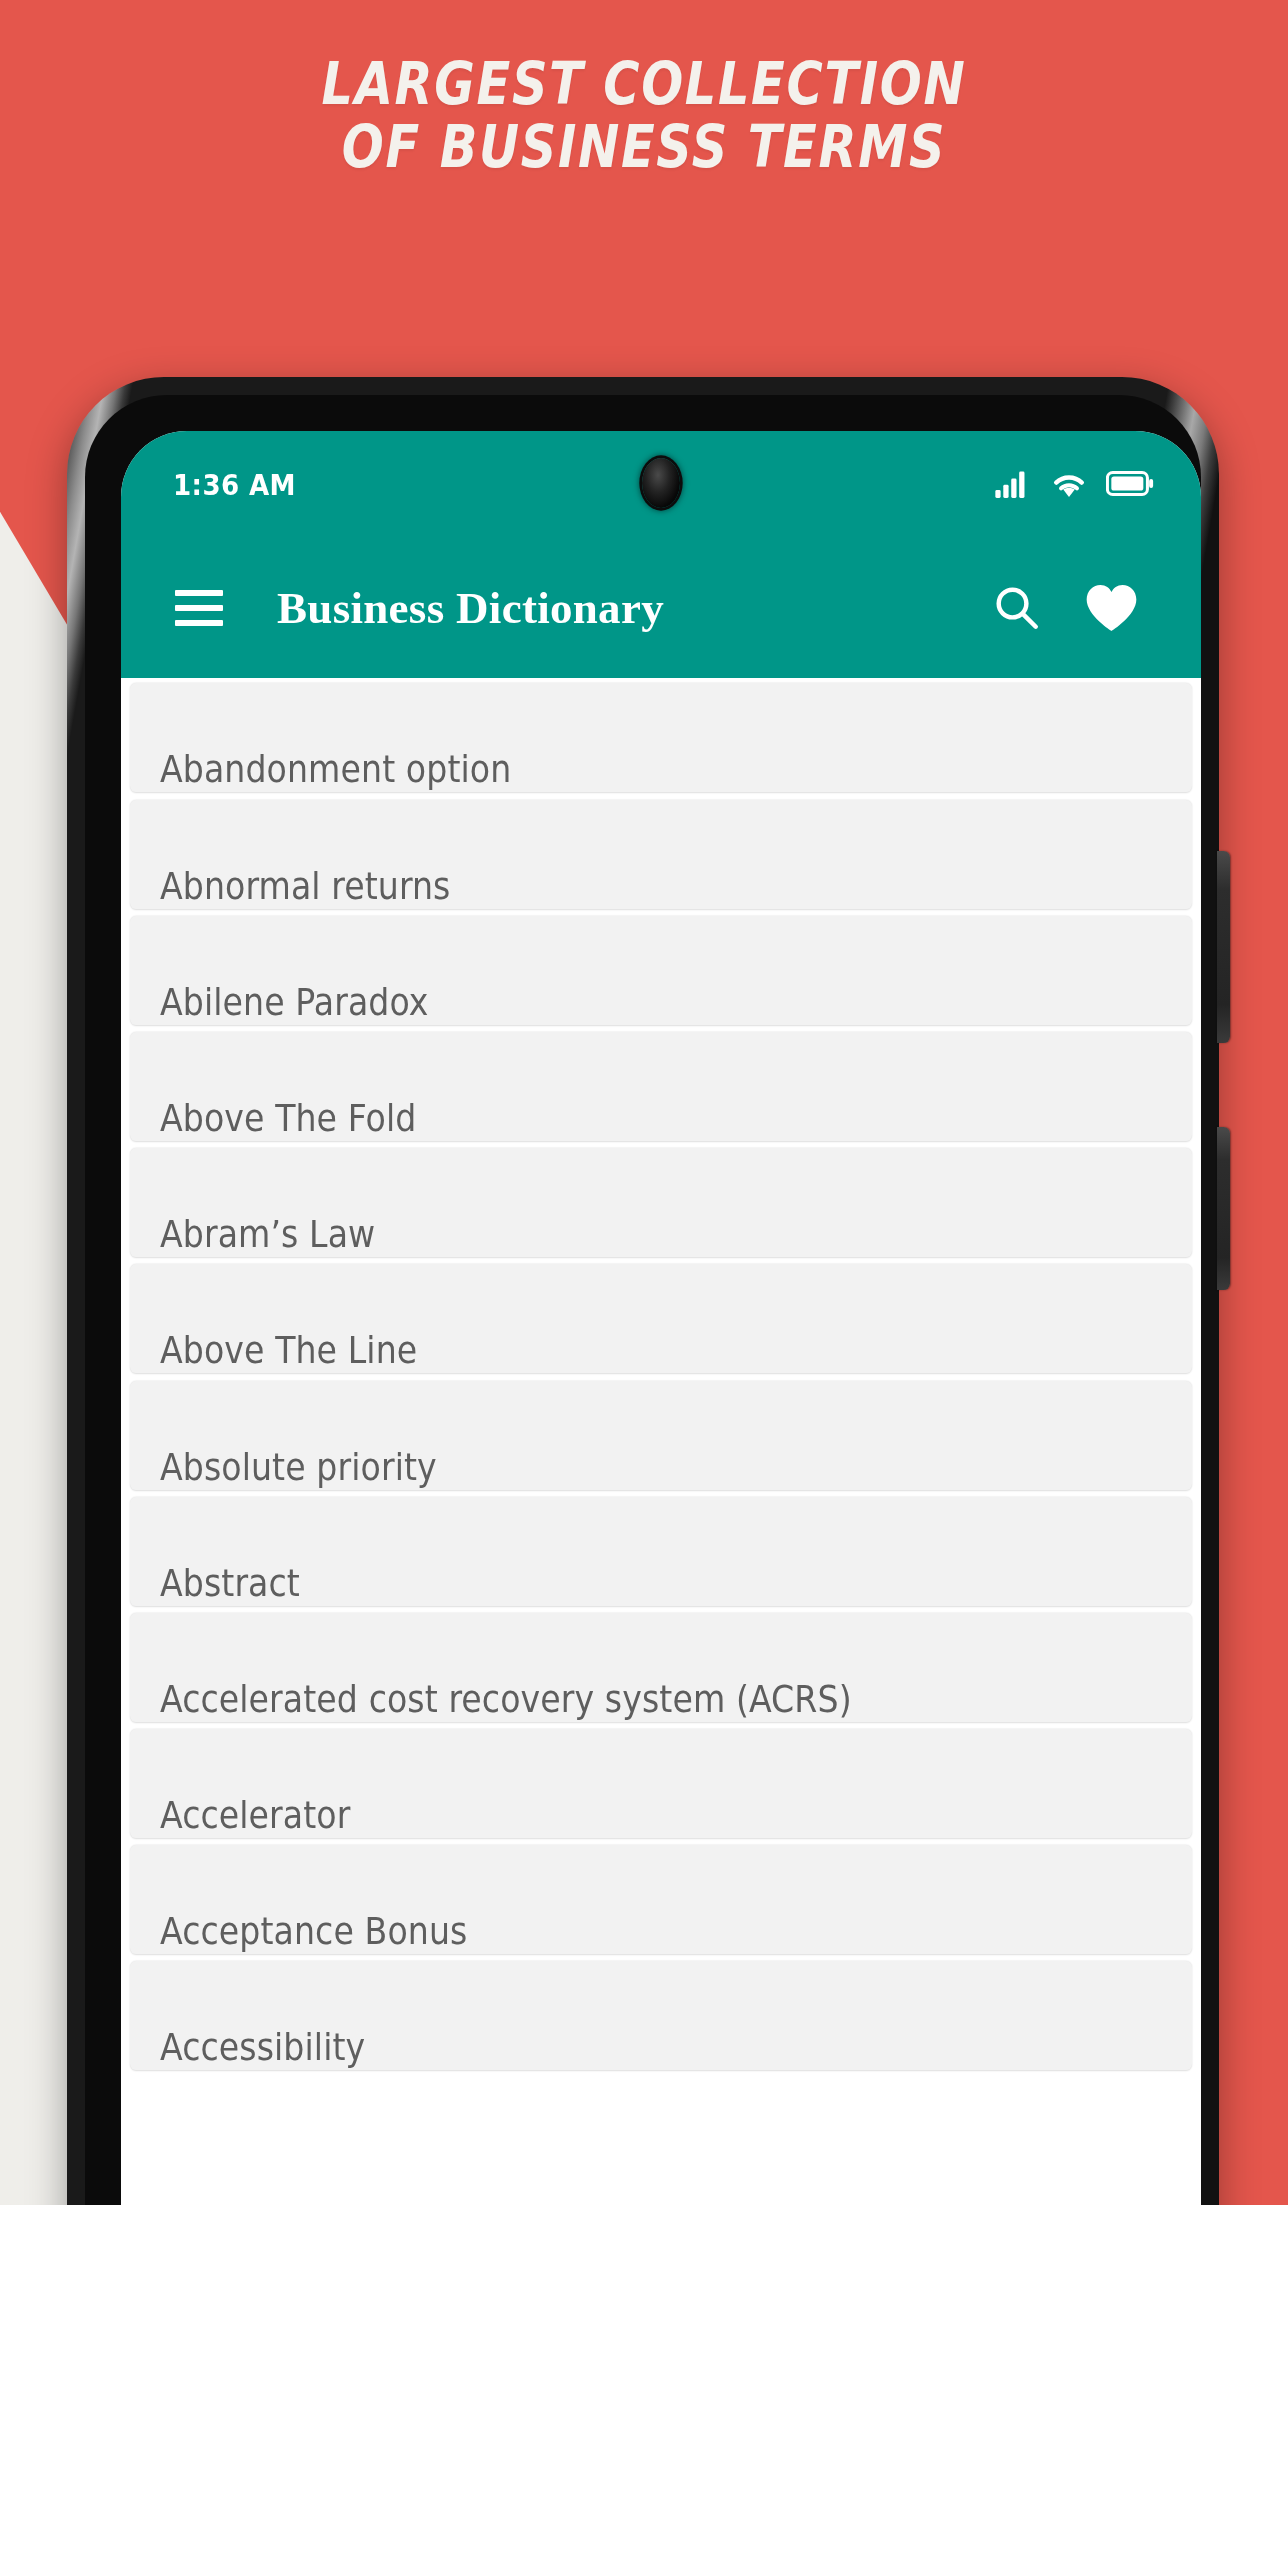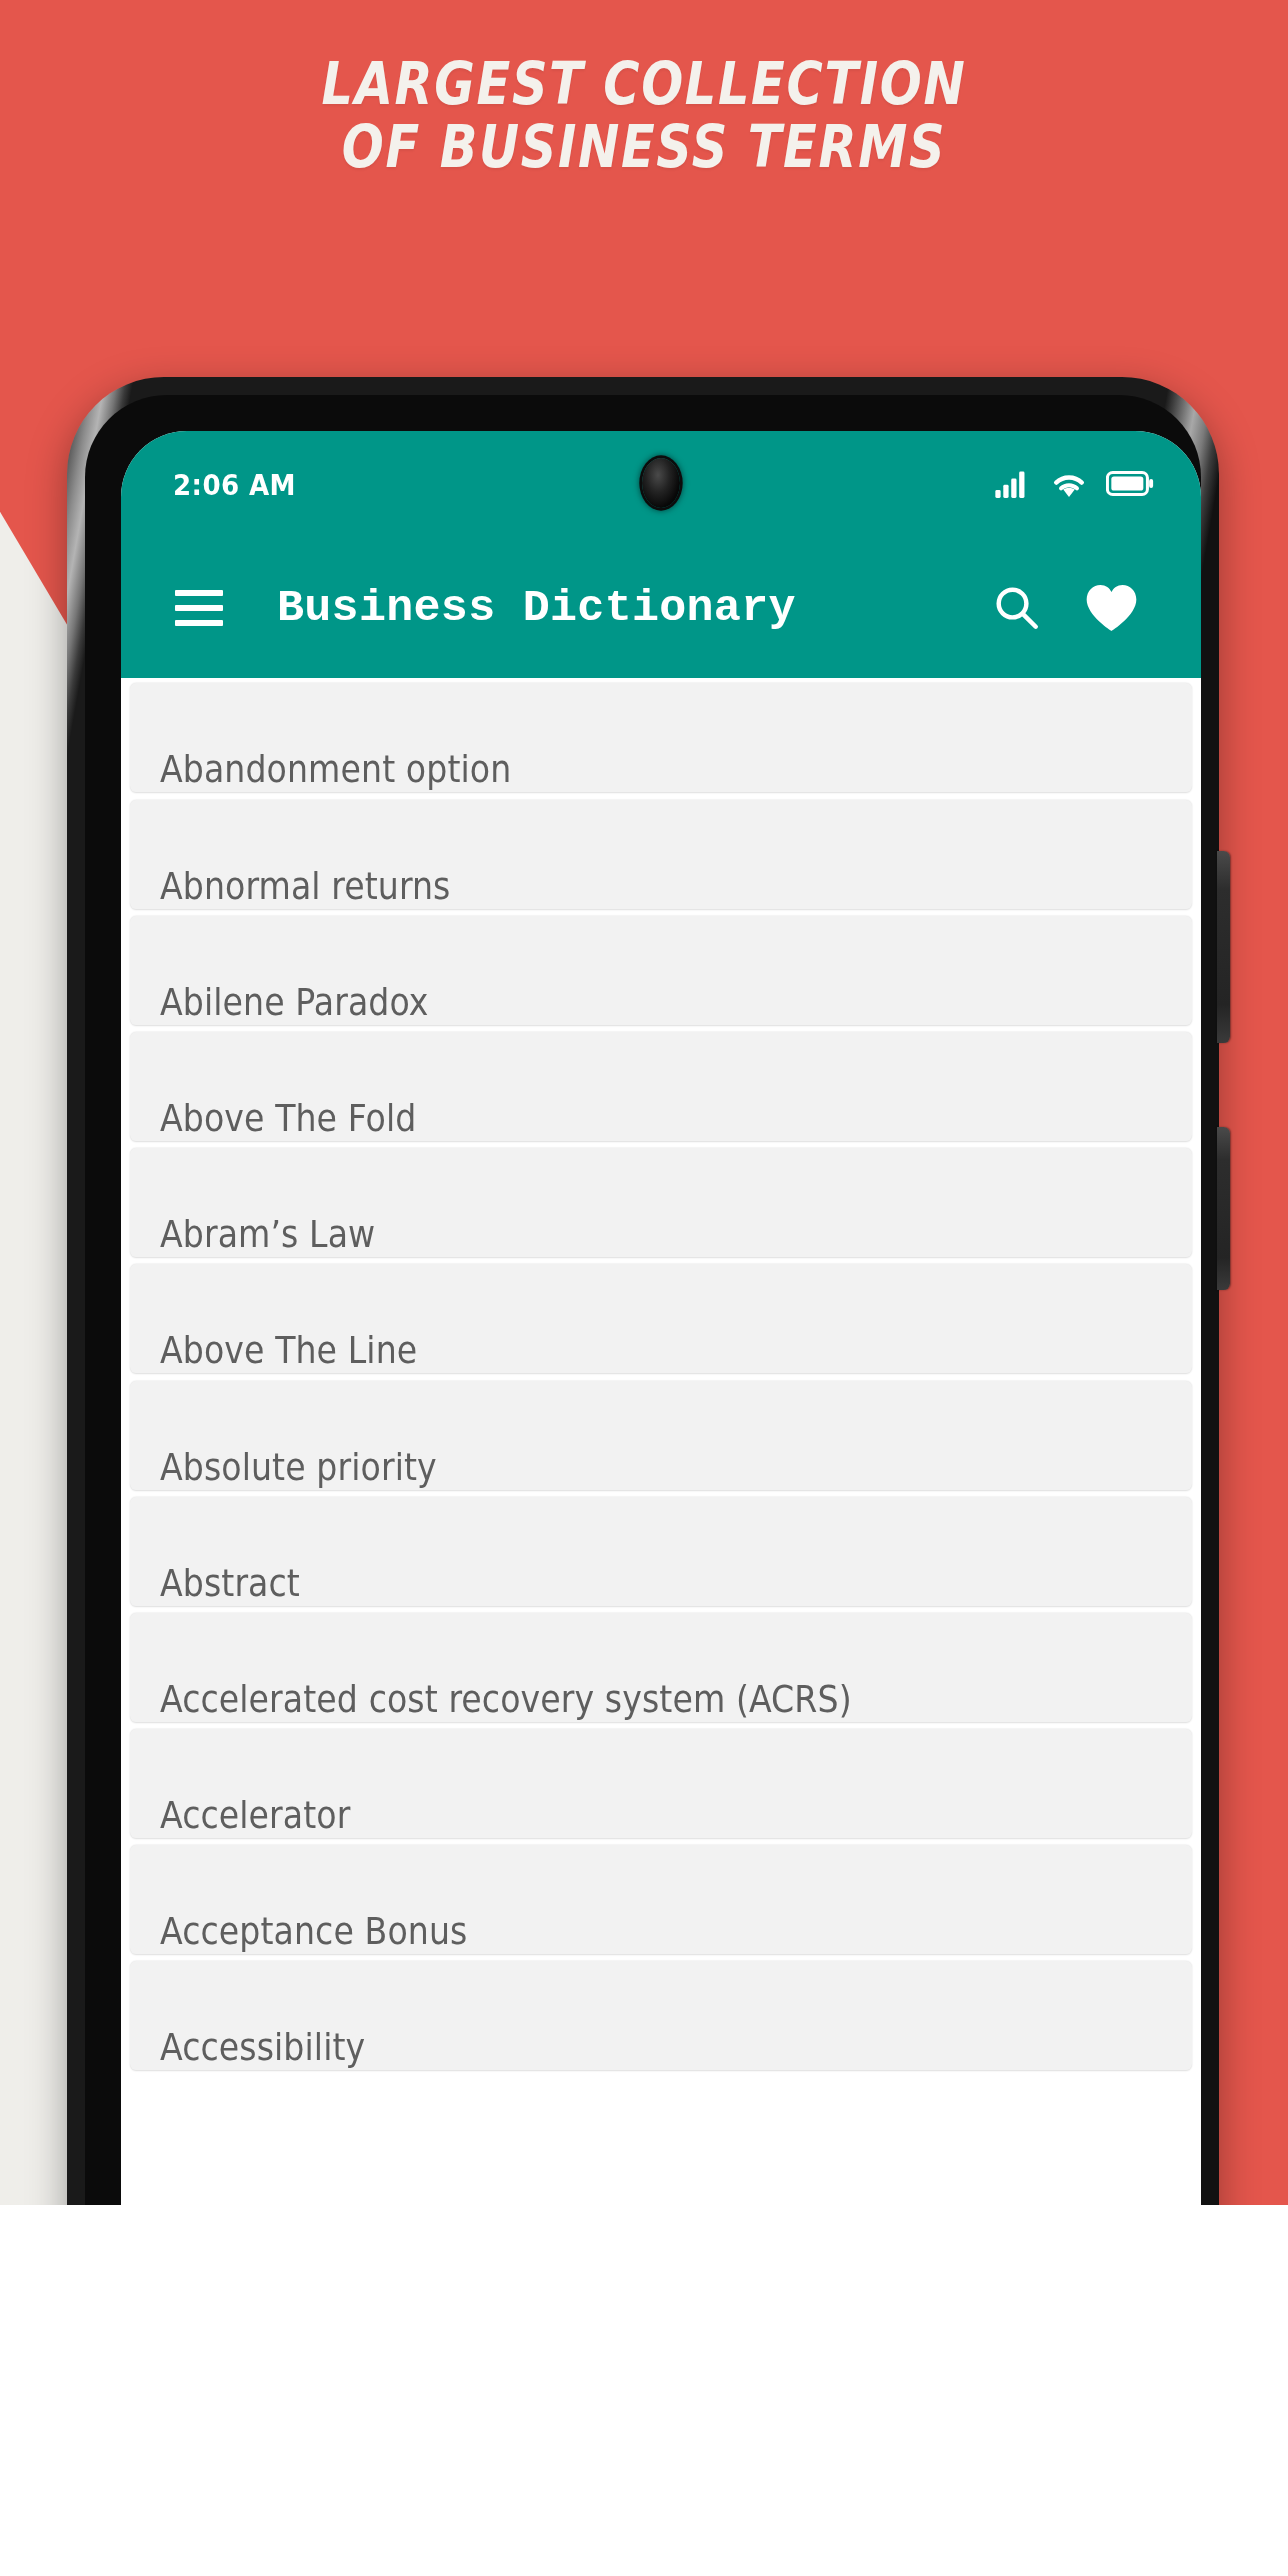--- a/index.html
+++ b/index.html
@@ -148,21 +148,21 @@
   }
   #menu-button span {
     display:block;
     width:48px; height:5.4px;
     background:#ffffff;
     border-radius:0.9px;
   }
   #app-title {
     margin-left:43px;
     color:#ffffff;
-    font-family:Liberation Mono, monospace;
+    font-family:Liberation Serif, serif;
     font-weight:700;
     font-size:45px;
     letter-spacing:0.3px;
     white-space:nowrap;
   }
   #app-bar-spacer { flex:1; }
   #search-button, #favorite-button {
     width:75px; height:75px;
     display:flex; align-items:center; justify-content:center;
     cursor:pointer;
@@ -217,21 +217,21 @@
   <div id="phone">
     <div id="phone-rim"></div>
 
     <div class="side-btn" id="volume-button"></div>
     <div class="side-btn" id="power-button"></div>
 
     <div id="phone-bezel">
       <div id="screen">
 
         <div id="status-bar">
-          <span id="status-time">2:06 AM</span>
+          <span id="status-time">1:36 AM</span>
           <span id="status-spacer"></span>
           <span id="status-icons">
             <span>
               <svg width="38" height="30" viewBox="0 0 42 34">
                 <rect x="1" y="25" width="6" height="9" rx="1.6" fill="#ffffff"></rect>
                 <rect x="10" y="19" width="6" height="15" rx="1.6" fill="#ffffff"></rect>
                 <rect x="19" y="12" width="6" height="22" rx="1.6" fill="#ffffff"></rect>
                 <rect x="28" y="4" width="6" height="30" rx="1.6" fill="#ffffff"></rect>
               </svg>
             </span>

